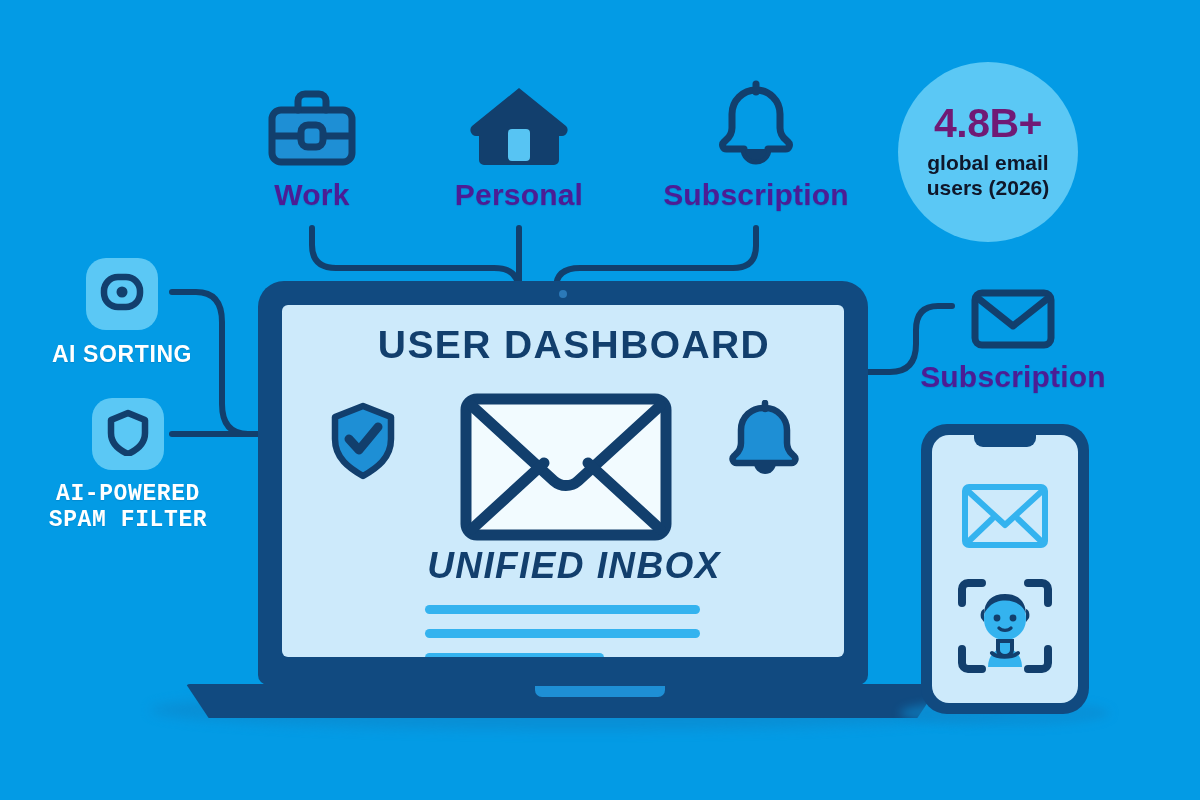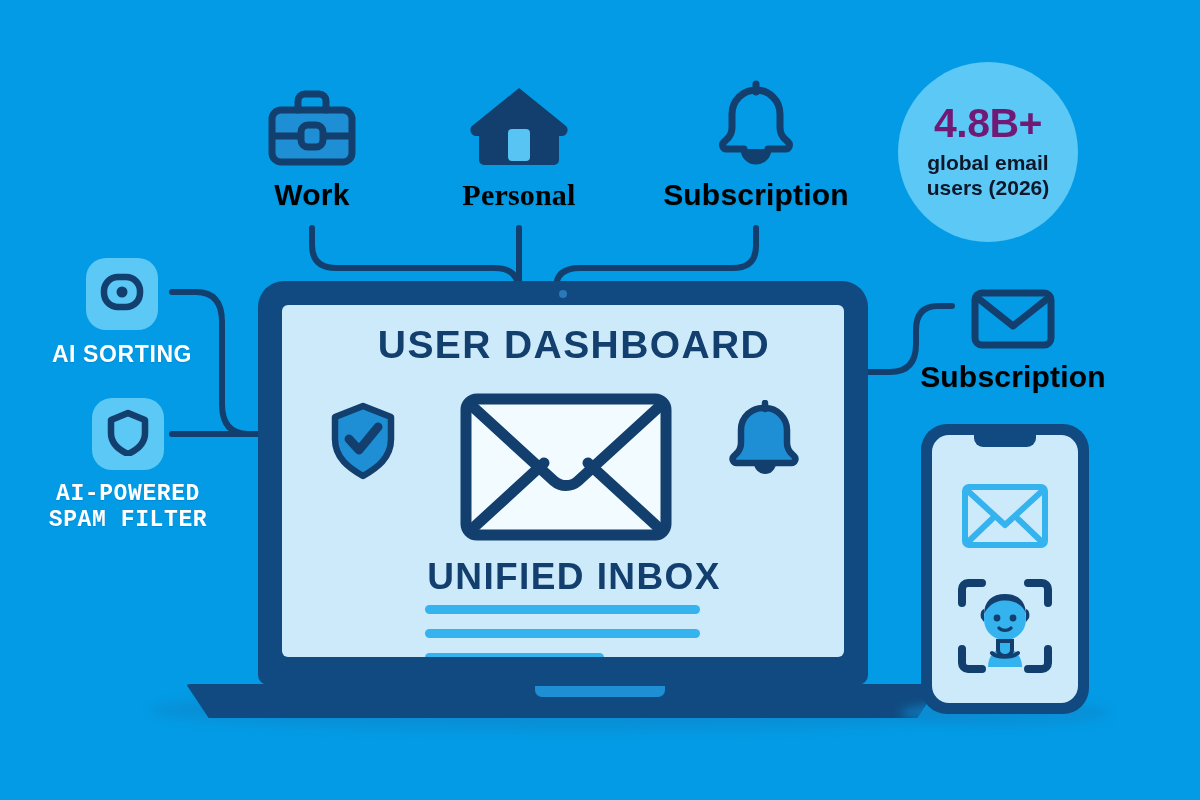--- a/index.html
+++ b/index.html
@@ -28,21 +28,21 @@
     flex-direction: column;
     align-items: center;
     width: 220px;
   }
   .top-item .glyph {
     display: block;
     line-height: 0;
   }
   .top-label {
     margin-top: 10px;
-    color: #000000;
+    color: #4c1d95;
     font-size: 30px;
     font-weight: bold;
     letter-spacing: 0.2px;
     white-space: nowrap;
     text-shadow: 0 1px 1px rgba(6,60,110,0.18);
   }
 
   
   .side-item {
     position: absolute;
@@ -168,21 +168,21 @@
   .screen-title {
     position: absolute;
     left: 0; right: 0;
     text-align: center;
     color: #123f6d;
     font-weight: bold;
     letter-spacing: 1.4px;
     padding-left: 22px;
   }
   #dash-title { top: 18px; font-size: 39px; }
-  #inbox-title { top: 251px; font-size: 37px; }
+  #inbox-title { top: 240px; font-size: 37px; font-style: italic; }
 
   .bars { position: absolute; left: 143px; top: 300px; width: 275px; }
   .bar {
     height: 9px;
     border-radius: 5px;
     background: #34b3ef;
     margin-bottom: 15px;
   }
 
   
@@ -255,21 +255,21 @@
       <svg width="92" height="82" viewBox="0 0 92 82">
         <rect x="6" y="24" width="80" height="52" rx="9" fill="#1e8fd5" stroke="#123f6d" stroke-width="7"></rect>
         <path d="M32,24 V15 a7,7 0 0 1 7,-7 h14 a7,7 0 0 1 7,7 V24" fill="none" stroke="#123f6d" stroke-width="7" stroke-linecap="round"></path>
         <path d="M9,50 H83" stroke="#123f6d" stroke-width="7"></path>
         <rect x="35" y="39" width="22" height="22" rx="7" fill="#1e8fd5" stroke="#123f6d" stroke-width="7"></rect>
       </svg>
     </span>
     <span class="top-label">Work</span>
   </div>
 
-  <div class="top-item" style="left:409px; top:82px;font-family:Liberation Serif, serif;">
+  <div class="top-item" style="left:409px; top:82px;">
     <span class="glyph">
       <svg width="104" height="86" viewBox="0 0 104 86">
         <path d="M52,6 L99,44 a6,6 0 0 1 -4,10 L92,54 V78 a5,5 0 0 1 -5,5 H17 a5,5 0 0 1 -5,-5 V54 L9,54 a6,6 0 0 1 -4,-10 Z" fill="#123f6d"></path>
         <rect x="41" y="47" width="22" height="32" rx="4" fill="#57c4f3"></rect>
       </svg>
     </span>
     <span class="top-label">Personal</span>
   </div>
 
   <div class="top-item" style="left:646px; top:80px;">

